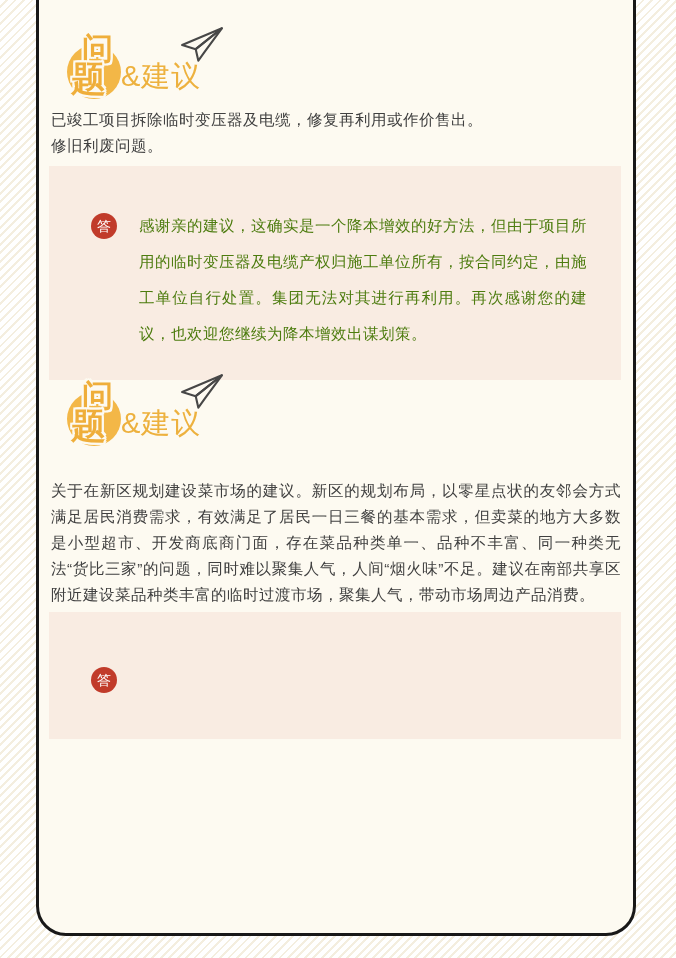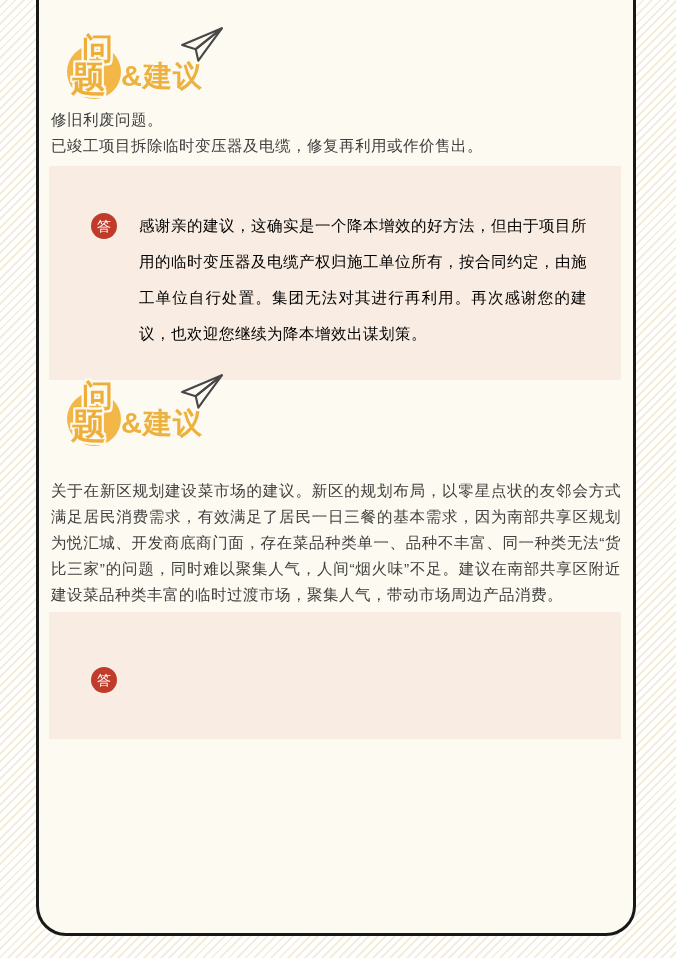--- a/index.html
+++ b/index.html
@@ -56,21 +56,21 @@
       -2px 0 0 #fdfaf1, 2px 0 0 #fdfaf1;
     line-height: 1;
   }
   .badge-char.top    { left: 15px; top: -12px; font-size: 31px; }
   .badge-char.bottom { left: 4px;  top: 16px;  font-size: 35px; }
   .header-suffix {
     position: absolute;
     left: 62px;
     top: 24px;
     font-size: 29px;
-    font-weight: 700;
+    font-weight: 400;
     color: #edb13e;
     letter-spacing: 1px;
     text-shadow: 1px 1px 0 #fdfaf1;
   }
   .plane {
     position: absolute;
     left: 120px;
     top: -8px;
     width: 46px;
     height: 40px;
@@ -105,21 +105,21 @@
     border-radius: 50%;
     background: #c13b2a;
     color: #ffffff;
     font-size: 14px;
     line-height: 26px;
     text-align: center;
   }
   .answer-text {
     flex: 1;
     margin: 0;
-    color: #000000;
+    color: #4d7c0f;
     font-size: 15.5px;
     line-height: 36px;
     letter-spacing: 0.5px;
     text-align: justify;
   }
 </style>
 </head>
 <body>
 
 <div class="page">
@@ -131,22 +131,22 @@
           <span class="badge-char top">问</span>
           <span class="badge-char bottom">题</span>
         </div>
         <span class="header-suffix">&amp;建议</span>
         <svg class="plane" viewBox="0 0 44 38" fill="none" stroke="#474747" stroke-width="2" stroke-linejoin="round">
           <path d="M41 3 L3 19 L16 23 Z"></path>
           <path d="M41 3 L16 23 L18.5 34 L24.5 25.5 Z"></path>
         </svg>
       </div>
       <div class="question">
+        <p>已竣工项目拆除临时变压器及电缆，修复再利用或作价售出。</p>
         <p>修旧利废问题。</p>
-        <p>已竣工项目拆除临时变压器及电缆，修复再利用或作价售出。</p>
       </div>
       <div class="answer-box first">
         <div class="badge-col">
           <span class="answer-badge">答</span>
         </div>
         <p class="answer-text">感谢亲的建议，这确实是一个降本增效的好方法，但由于项目所用的临时变压器及电缆产权归施工单位所有，按合同约定，由施工单位自行处置。集团无法对其进行再利用。再次感谢您的建议，也欢迎您继续为降本增效出谋划策。</p>
       </div>
     </section>
 
     <section>
@@ -155,21 +155,21 @@
           <span class="badge-char top">问</span>
           <span class="badge-char bottom">题</span>
         </div>
         <span class="header-suffix">&amp;建议</span>
         <svg class="plane" viewBox="0 0 44 38" fill="none" stroke="#474747" stroke-width="2" stroke-linejoin="round">
           <path d="M41 3 L3 19 L16 23 Z"></path>
           <path d="M41 3 L16 23 L18.5 34 L24.5 25.5 Z"></path>
         </svg>
       </div>
       <div class="question" style="margin-top:26px">
-        <p>关于在新区规划建设菜市场的建议。新区的规划布局，以零星点状的友邻会方式满足居民消费需求，有效满足了居民一日三餐的基本需求，因为南部共享区规划为悦汇城、开发商底商门面，存在菜品种类单一、品种不丰富、同一种类无法“货比三家”的问题，同时难以聚集人气，人间“烟火味”不足。建议在南部共享区附近建设菜品种类丰富的临时过渡市场，聚集人气，带动市场周边产品消费。</p>
+        <p>关于在新区规划建设菜市场的建议。新区的规划布局，以零星点状的友邻会方式满足居民消费需求，有效满足了居民一日三餐的基本需求，但卖菜的地方大多数是小型超市、开发商底商门面，存在菜品种类单一、品种不丰富、同一种类无法“货比三家”的问题，同时难以聚集人气，人间“烟火味”不足。建议在南部共享区附近建设菜品种类丰富的临时过渡市场，聚集人气，带动市场周边产品消费。</p>
       </div>
       <div class="answer-box second">
         <div class="badge-col">
           <span class="answer-badge">答</span>
         </div>
       </div>
     </section>
 
   </div>
 </div>

